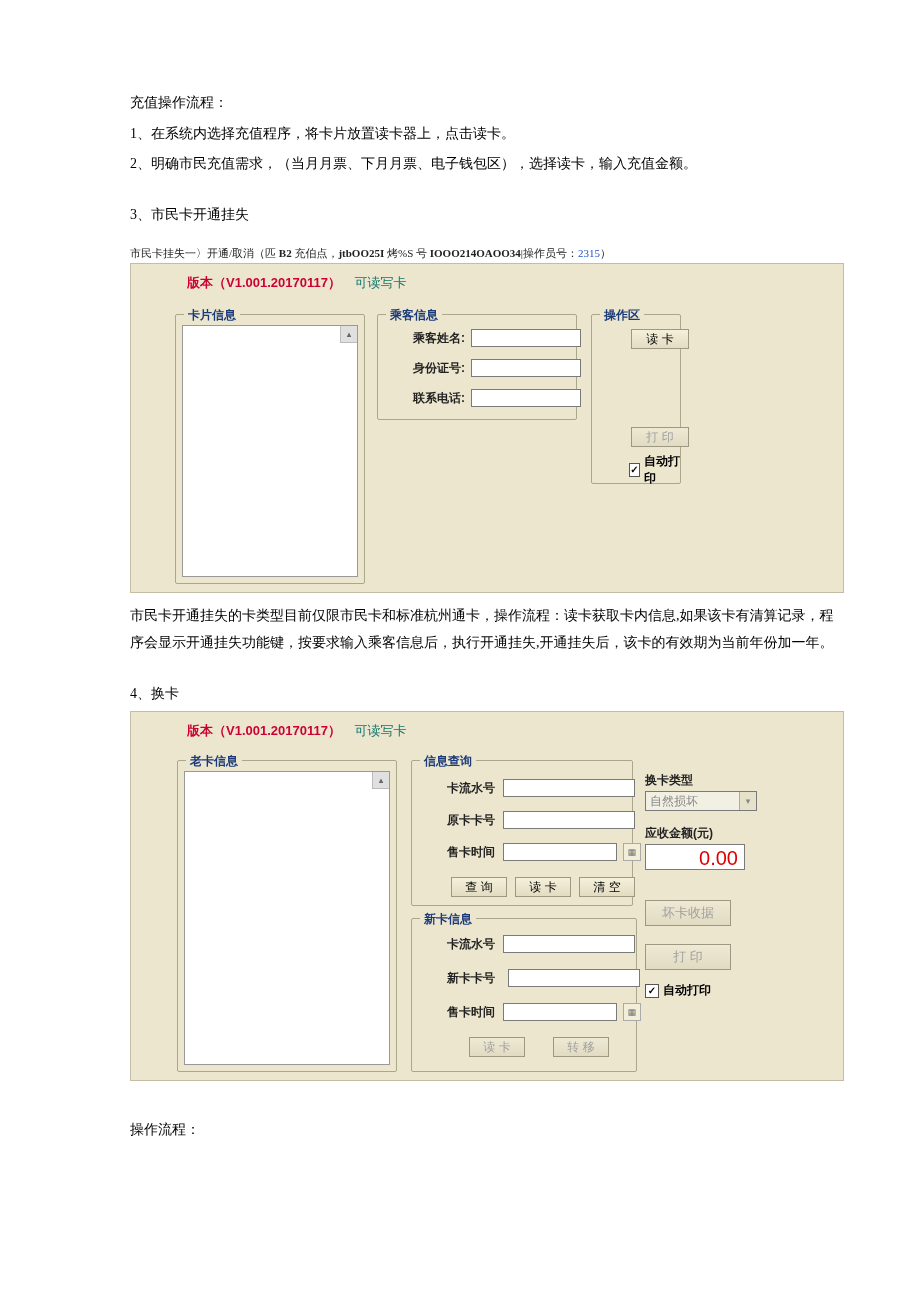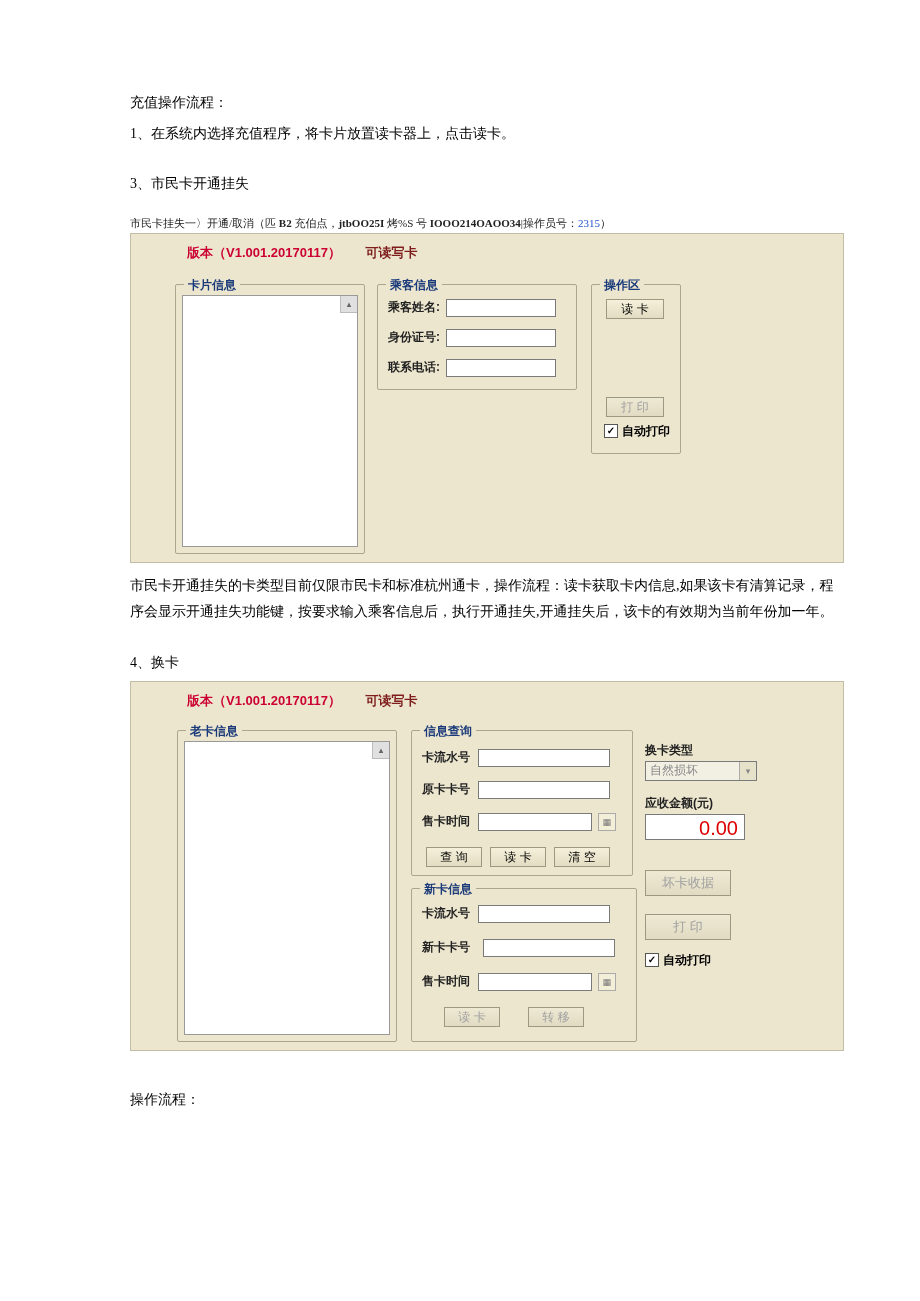--- a/index.html
+++ b/index.html
@@ -33,21 +33,21 @@
     font-family: "Microsoft YaHei", SimSun, sans-serif;
     font-size: 12px;
     position: relative;
     box-sizing: border-box;
   }
   .version-line {
     padding: 10px 14px 8px 56px;
     font-size: 13px;
   }
   .version-label { color: #c03; font-weight: bold; }
-  .version-mode { color: #7f1d1d; margin-left: 21px; font-weight: bold; }
+  .version-mode { color: #0f766e; margin-left: 10px; font-weight: normal; }
   .fieldset {
     position: absolute;
     border: 1px solid #aaa88a;
     border-radius: 2px;
     box-sizing: border-box;
   }
   .legend {
     position: absolute;
     top: -8px;
     left: 8px;
@@ -72,20 +72,21 @@
     font-size: 9px;
     text-align: center;
     line-height: 16px;
     color: #666;
   }
   .row {
     position: absolute;
     display: flex;
     align-items: center;
     gap: 6px;
+    margin-left: 25px;
   }
   .lbl {
     font-weight: bold;
     color: #222;
     white-space: nowrap;
     min-width: 50px;
   }
   input.txt, .combo, .datebox {
     height: 18px;
     border: 1px solid #7a7a7a;
@@ -146,20 +147,21 @@
     color:#777;
   }
 </style>
 </head>
 <body>
 
 <div class="page">
 
   <div class="para">充值操作流程：</div>
   <div class="para">1、在系统内选择充值程序，将卡片放置读卡器上，点击读卡。</div>
+  <div class="para">2、明确市民充值需求，（当月月票、下月月票、电子钱包区），选择读卡，输入充值金额。</div>
 
   <div class="para section-gap">3、市民卡开通挂失</div>
 
   <div class="caption">
     <span>市民卡挂失一〉开通/取消（匹 </span><b>B2</b><span> 充伯点，</span><b>jtbOO25I</b><span> 烤%S 号 </span><b>IOOO214OAOO34</b><span>|操作员号：</span><span class="blue">2315</span><span>）</span>
   </div>
 
   <div class="app-panel" style="height:330px;">
     <div class="version-line">
       <span class="version-label">版本（V1.001.20170117）</span>

